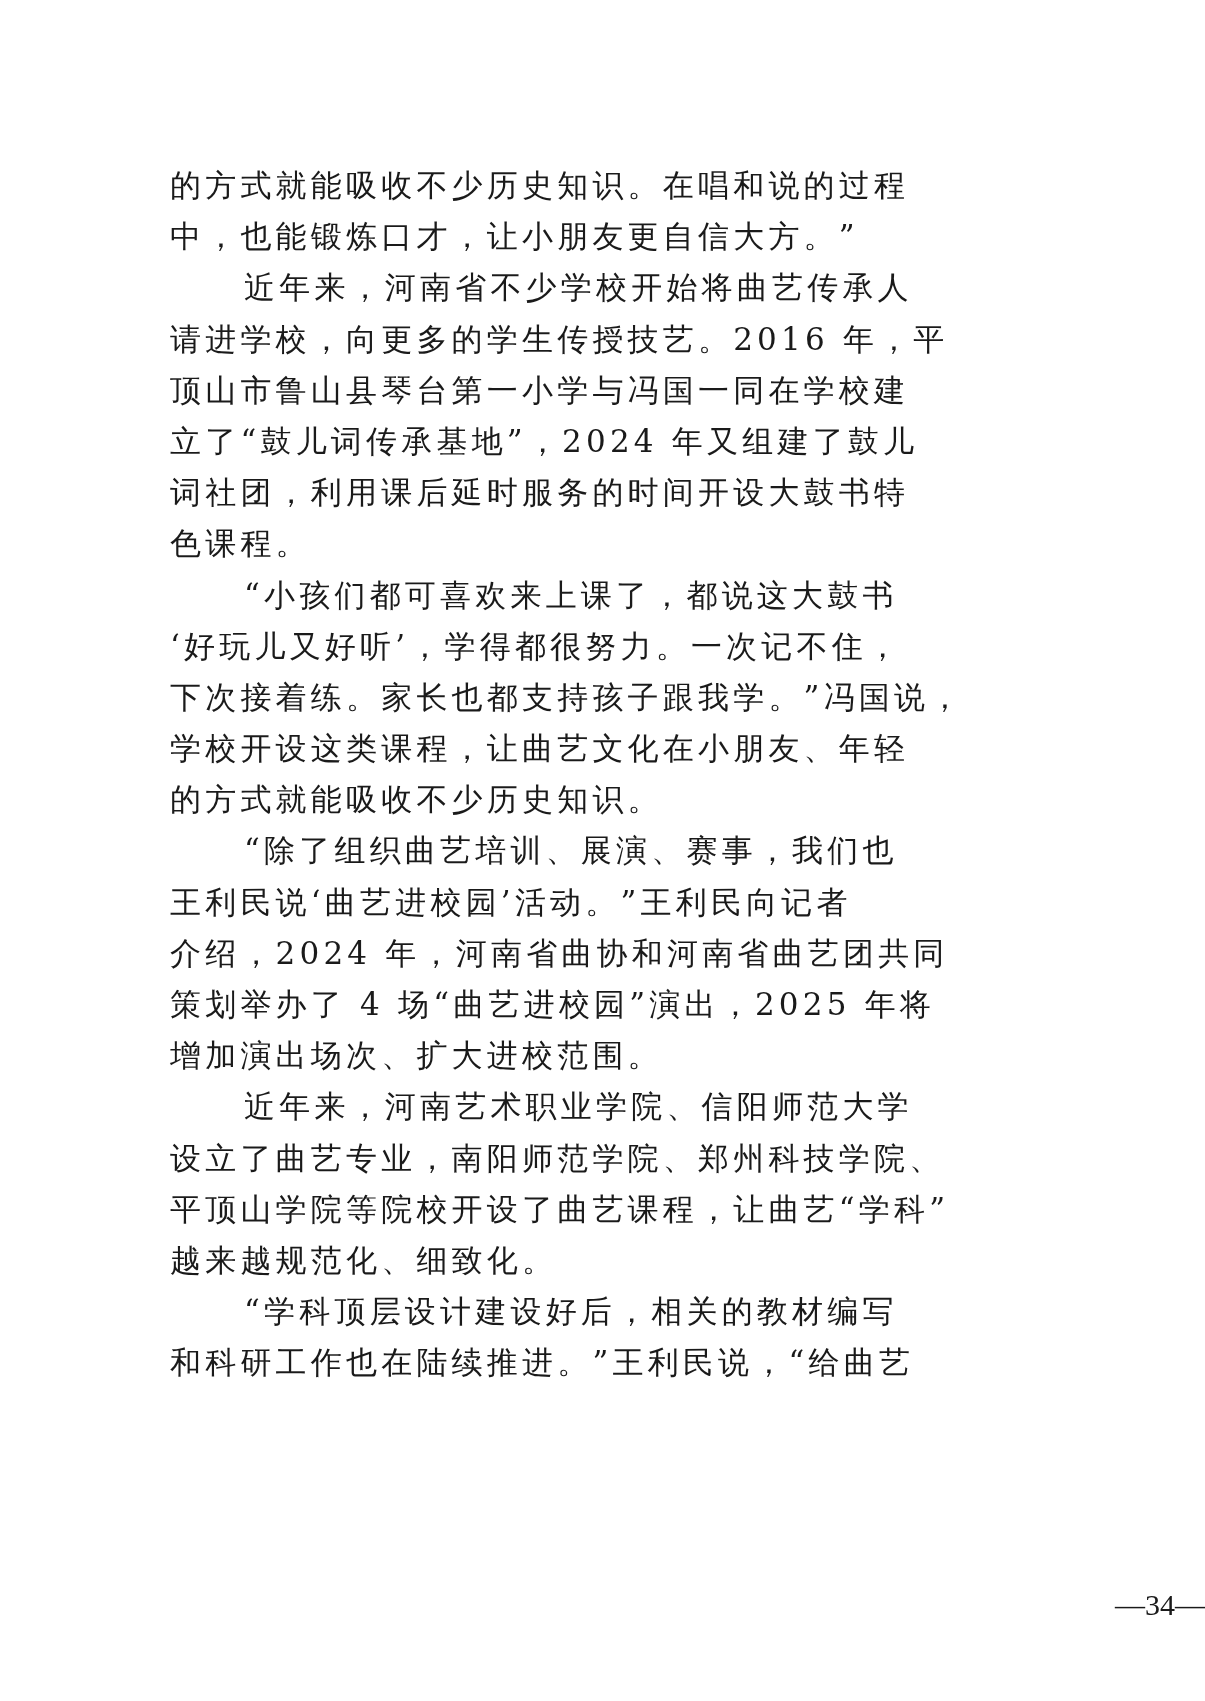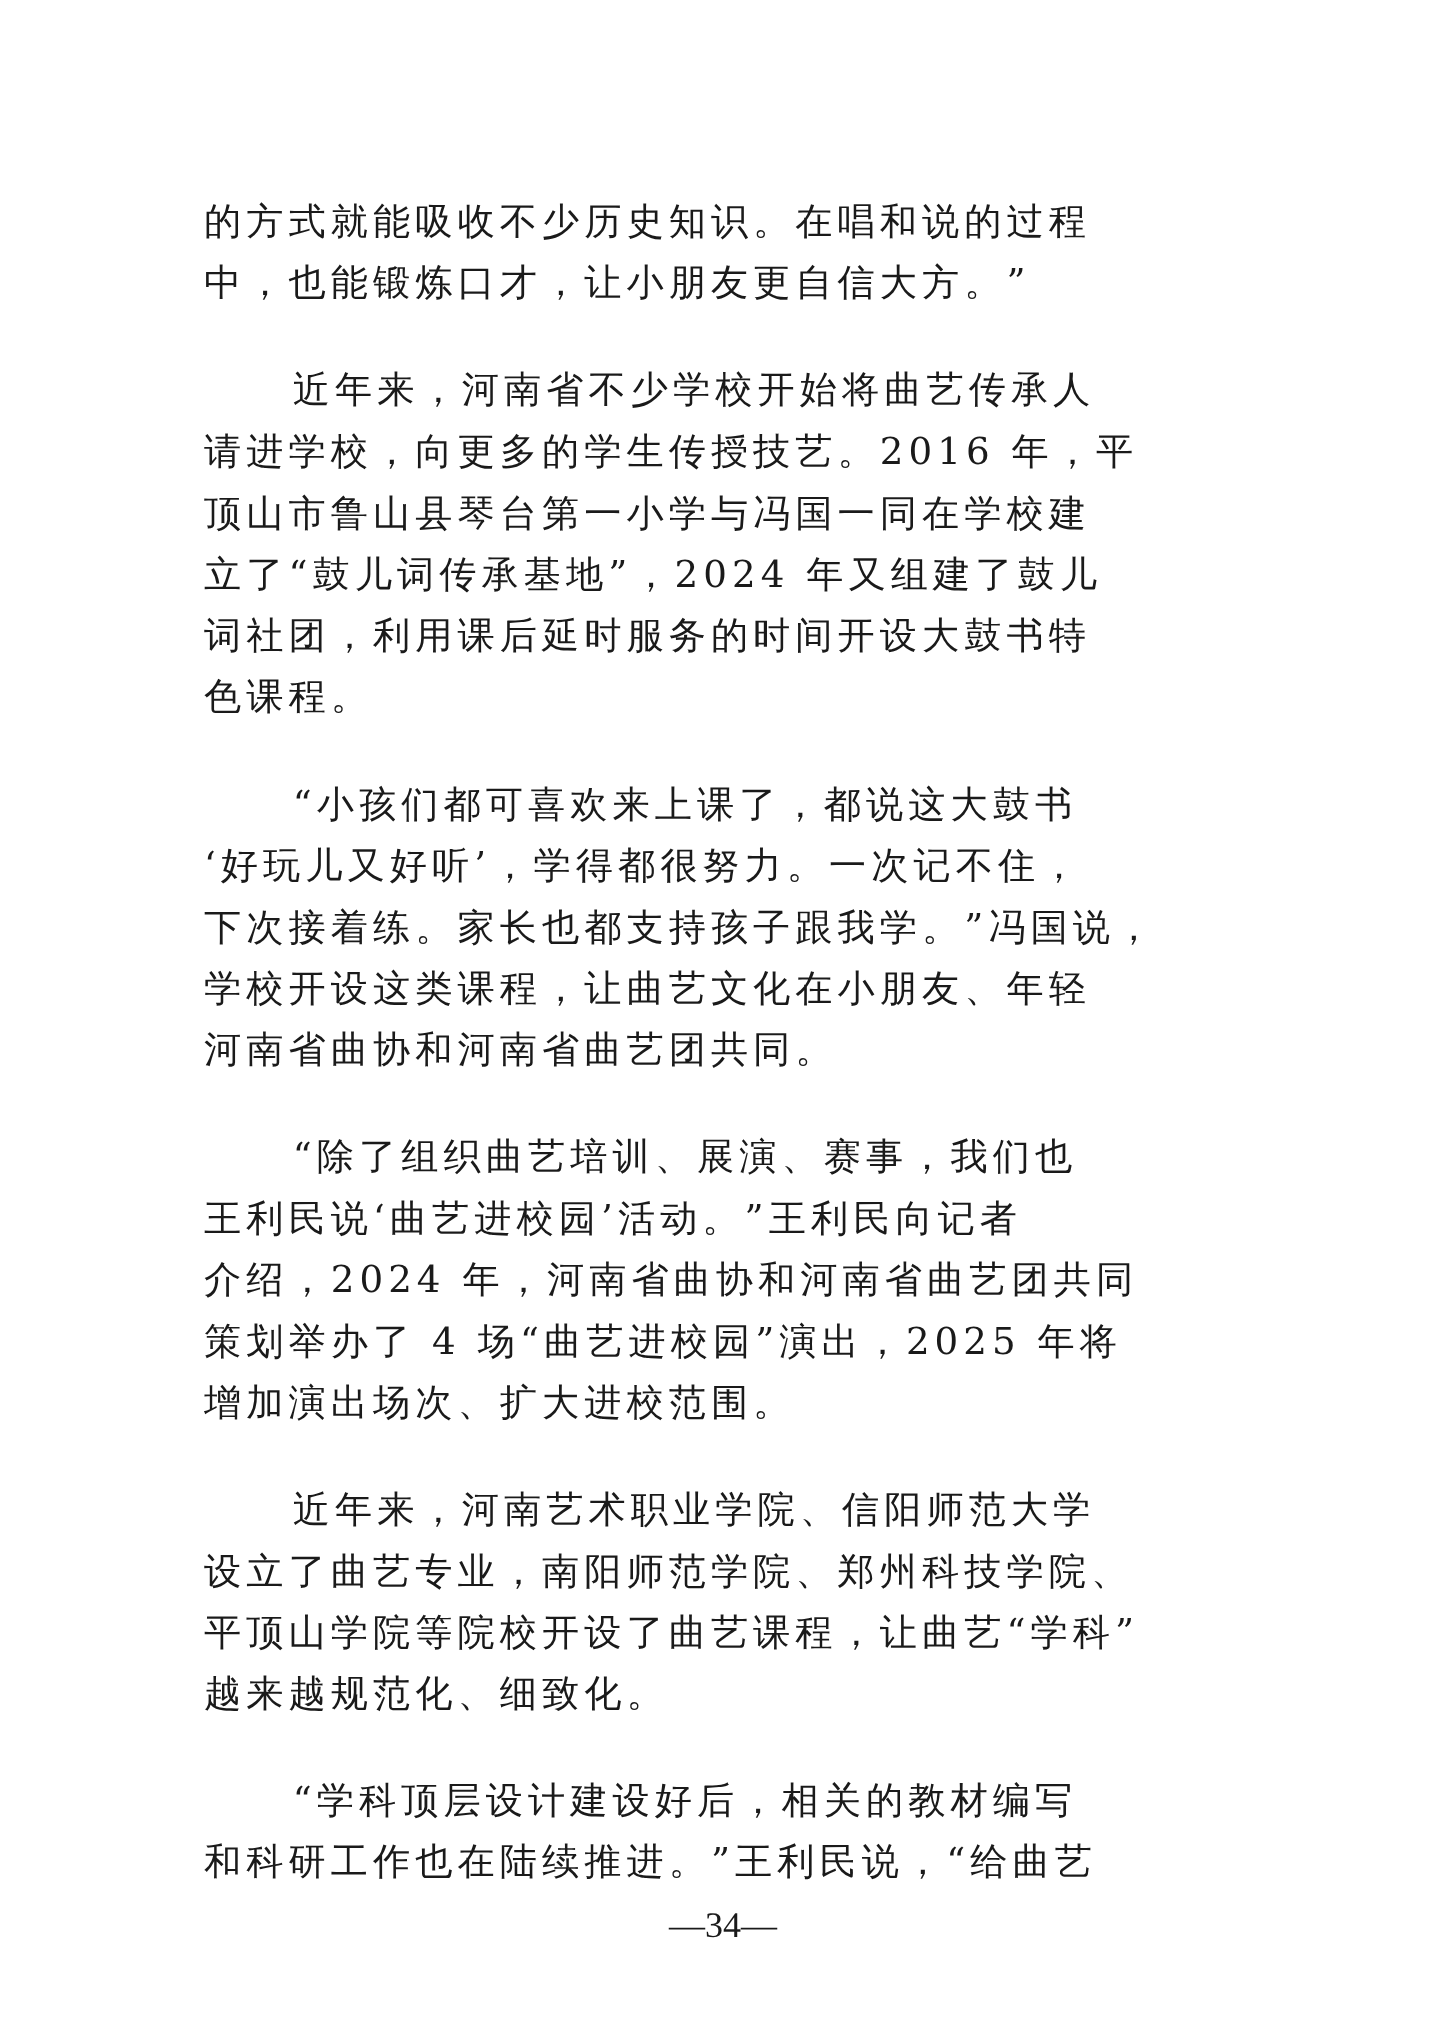--- a/index.html
+++ b/index.html
@@ -13,27 +13,27 @@
       font-family: "DejaVu Serif", "Liberation Serif", serif;
       font-size: 31px;
       letter-spacing: 4.2px;
     }
     .line {
       height: 51.2px;
       line-height: 51.2px;
       white-space: nowrap;
       overflow: visible;
     }
-    .line.indent { padding-left: 74px; margin-top: 38px; }
+    .line.indent { padding-left: 74px; }
     .footer {
       position: absolute;
       left: 0;
       width: 1205px;
       top: 1588px;
-      text-align: center;
+      text-align: right;
       font-family: "Liberation Serif", "DejaVu Serif", serif;
       font-size: 30px;
       color: #1a1a1a;
       letter-spacing: 0;
     }
   </style>
 </head>
 <body>
 
 <div class="page">
@@ -42,21 +42,21 @@
   <div class="line indent">近年来，河南省不少学校开始将曲艺传承人</div>
   <div class="line">请进学校，向更多的学生传授技艺。2016 年，平</div>
   <div class="line">顶山市鲁山县琴台第一小学与冯国一同在学校建</div>
   <div class="line">立了“鼓儿词传承基地”，2024 年又组建了鼓儿</div>
   <div class="line">词社团，利用课后延时服务的时间开设大鼓书特</div>
   <div class="line">色课程。</div>
   <div class="line indent">“小孩们都可喜欢来上课了，都说这大鼓书</div>
   <div class="line">‘好玩儿又好听’，学得都很努力。一次记不住，</div>
   <div class="line">下次接着练。家长也都支持孩子跟我学。”冯国说，</div>
   <div class="line">学校开设这类课程，让曲艺文化在小朋友、年轻</div>
-  <div class="line">河南省曲协和河南省曲艺团共同。</div>
+  <div class="line">的方式就能吸收不少历史知识。</div>
   <div class="line indent">“除了组织曲艺培训、展演、赛事，我们也</div>
   <div class="line">王利民说‘曲艺进校园’活动。”王利民向记者</div>
   <div class="line">介绍，2024 年，河南省曲协和河南省曲艺团共同</div>
   <div class="line">策划举办了 4 场“曲艺进校园”演出，2025 年将</div>
   <div class="line">增加演出场次、扩大进校范围。</div>
   <div class="line indent">近年来，河南艺术职业学院、信阳师范大学</div>
   <div class="line">设立了曲艺专业，南阳师范学院、郑州科技学院、</div>
   <div class="line">平顶山学院等院校开设了曲艺课程，让曲艺“学科”</div>
   <div class="line">越来越规范化、细致化。</div>
   <div class="line indent">“学科顶层设计建设好后，相关的教材编写</div>

